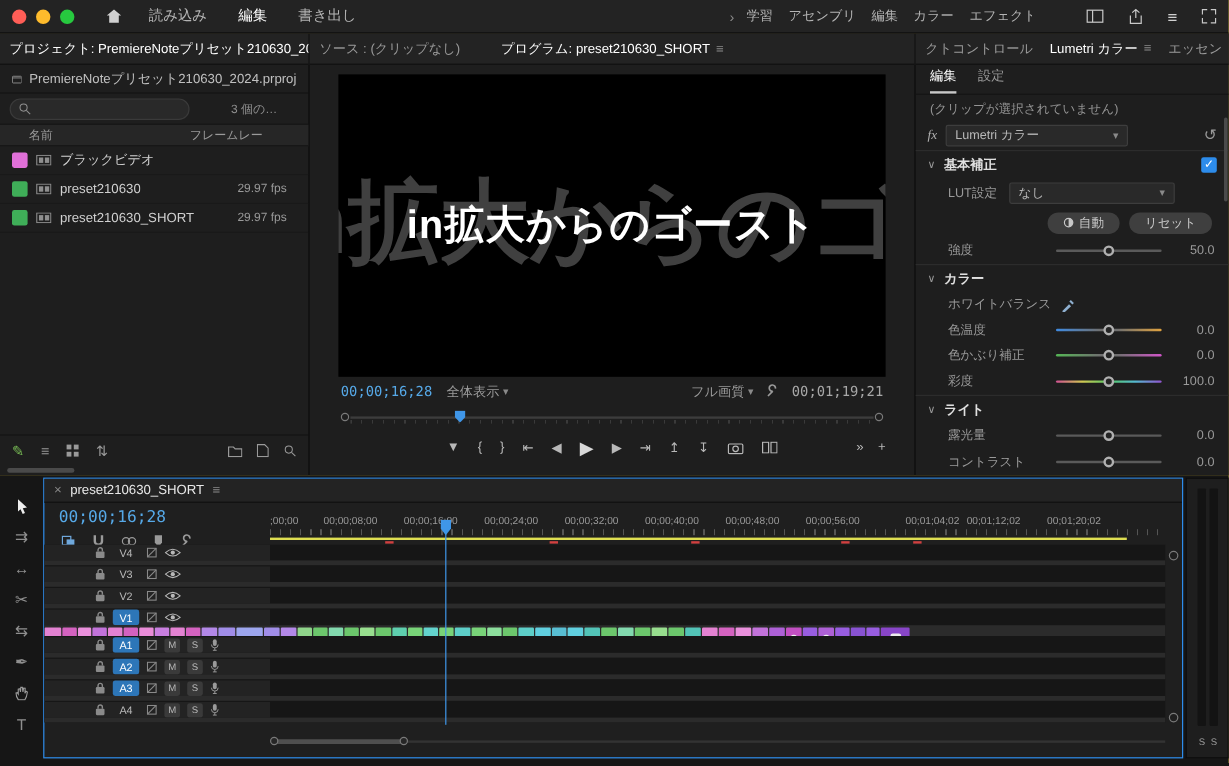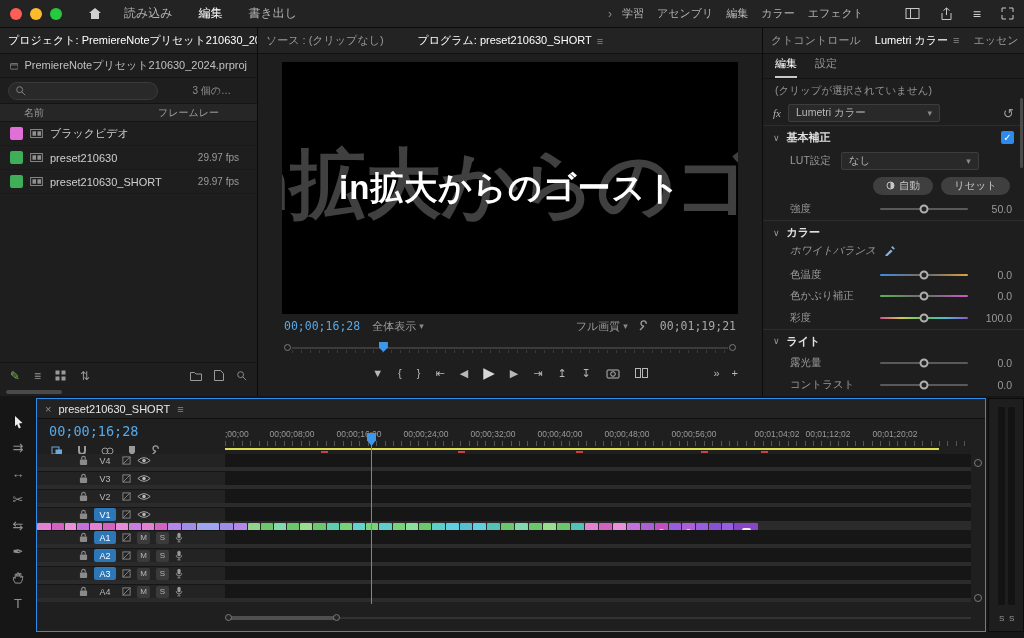--- a/index.html
+++ b/index.html
@@ -110,21 +110,21 @@
           display:flex; align-items:center; gap:4px;text-align:right; }
   .slider-row { height:22px; display:flex; align-items:center; gap:8px; padding:0 12px 0 27px; }
   .sl-label { width:82px; color:#9a9a9a; font-size:10.5px; white-space:nowrap; overflow:hidden; }
   .sl-track { flex:1; position:relative; height:2px; border-radius:1px; background:#5a5a5a; }
   .sl-track.grad-temp { background:linear-gradient(90deg,#3f8ae0,#707070 42%,#707070 58%,#e0a23f); }
   .sl-track.grad-tint { background:linear-gradient(90deg,#55b555,#707070 42%,#707070 58%,#d055c8); }
   .sl-track.grad-sat  { background:linear-gradient(90deg,#d05292,#d0c852 25%,#55c865 50%,#55b8d0 75%,#9055d0); }
   .sl-handle { position:absolute; top:50%; transform:translate(-50%,-50%); width:9px; height:9px; border-radius:50%;
                background:#242424; border:2px solid #b0b0b0; }
   .sl-value { width:36px; text-align:right; color:#9a9a9a; font-size:10.5px; }
-  .wb-row { height:20px; display:flex; gap:8px; padding:0 12px 0 27px;font-style:italic; }
+  .wb-row { height:20px; display:flex; align-items:center; gap:8px; padding:0 12px 0 27px; }
   .lm-scroll { position:absolute; right:1px; top:70px; width:3px; height:70px; background:#4a4a4a; border-radius:2px; }
 
   
   .bottom { position:absolute; top:396px; left:0; width:1024px; height:242px; background:#161616; }
   .tools-panel { position:absolute; left:0; top:4px; width:36px; height:234px; display:flex; flex-direction:column;
                  align-items:center; gap:11px; padding-top:14px; }
   .tool { color:#8f8f8f; font-size:13px; height:15px; display:flex; align-items:center; justify-content:center; }
   .tool.active { color:#ffffff; }
   .tool-glyph { line-height:1; }
 

